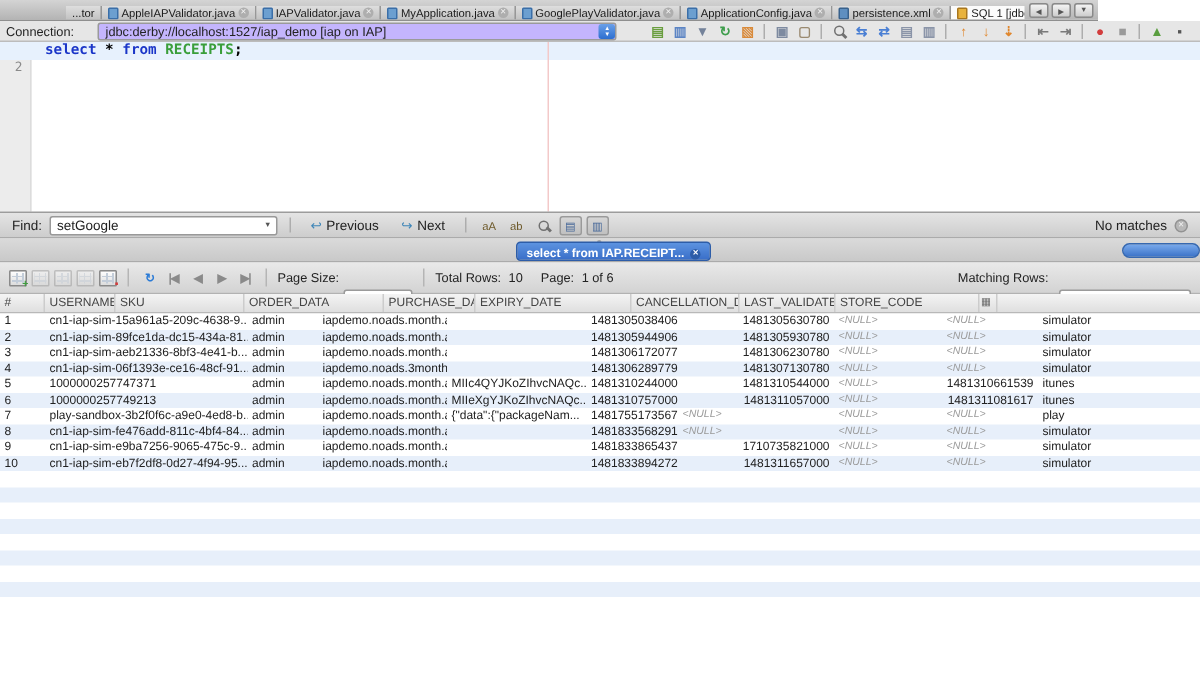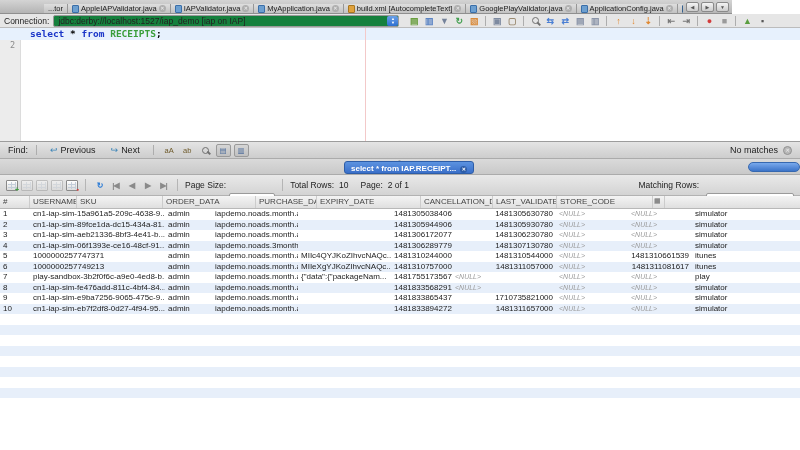--- a/index.html
+++ b/index.html
@@ -22,23 +22,23 @@
   .tclose { width:7px; height:7px; border-radius:50%; background:#aeaeae; color:#f4f4f4;
     font-size:5px; line-height:7px; text-align:center; flex:none; }
   #tab-controls { position:absolute; right:0; top:0; height:14px; display:flex; gap:2px; align-items:center;
     padding:0 3px; background:linear-gradient(#d4d4d4,#b4b4b4); }
   .winbtn { width:13px; height:10px; border:1px solid #8a8a8a; border-radius:2px;
     background:linear-gradient(#f4f4f4,#cccccc); font-size:5px; color:#555;
     display:flex; align-items:center; justify-content:center; }
 
   
   #connrow { position:absolute; top:14px; left:0; width:800px; height:14px; background:#e6e6e6;
-    border-bottom:1px solid #bcbcbc; display:flex; align-items:center; padding:0 4px; gap:4px; }
+    border-bottom:1px solid #bcbcbc; display:flex; align-items:center; padding:0 4px; gap:16px; }
   #connrow .lbl { font-size:8.5px; color:#222; }
-  #connection-combo { width:346px; height:12px; background:#15803d; border:1px solid #9a9a9a; border-radius:2px;
+  #connection-combo { width:346px; height:12px; background:#c4b5fd; border:1px solid #9a9a9a; border-radius:2px;
     display:flex; align-items:center; font-size:8.5px; padding-left:4px; overflow:hidden; }
   .stepper { margin-left:auto; width:11px; height:10px; flex:none; border-radius:2px;
     background:linear-gradient(#6aa0e8,#2d6fd0); color:#fff; font-size:4px; line-height:4px;
     display:flex; flex-direction:column; align-items:center; justify-content:center; }
   #main-toolbar { display:flex; align-items:center; gap:1px; margin-left:4px; }
   .mt-icon { width:14px; height:12px; display:flex; align-items:center; justify-content:center;
     font-size:9px; font-weight:bold; }
   .mt-sep { width:1px; height:10px; background:#adadad; margin:0 3px; }
 
   
@@ -137,25 +137,20 @@
         <span class="ficon java-file-icon"></span>
         <span class="tlbl">IAPValidator.java</span>
         <span class="tclose">✕</span>
       </div>
       <div class="tab">
         <span class="ficon java-file-icon"></span>
         <span class="tlbl">MyApplication.java</span>
         <span class="tclose">✕</span>
       </div>
       <div class="tab">
-        <span class="ficon xml-file-icon"></span>
-        <span class="tlbl">build.xml [AutocompleteText]</span>
-        <span class="tclose">✕</span>
-      </div>
-      <div class="tab">
         <span class="ficon java-file-icon"></span>
         <span class="tlbl">GooglePlayValidator.java</span>
         <span class="tclose">✕</span>
       </div>
       <div class="tab">
         <span class="ficon java-file-icon"></span>
         <span class="tlbl">ApplicationConfig.java</span>
         <span class="tclose">✕</span>
       </div>
       <div class="tab">
@@ -224,20 +219,24 @@
     </div>
   <div id="code">
     <div id="cur-line"></div>
     <div id="code-line1"><span style="color: rgb(27, 54, 200); font-weight: bold;">select</span><span style="color: rgb(0, 0, 0);"> </span><span style="color: rgb(0, 0, 0); font-weight: bold;">*</span><span style="color: rgb(0, 0, 0);"> </span><span style="color: rgb(27, 54, 200); font-weight: bold;">from</span><span style="color: rgb(0, 0, 0);"> </span><span style="color: rgb(58, 158, 58); font-weight: bold;">RECEIPTS</span><span style="color: rgb(0, 0, 0); font-weight: bold;">;</span></div>
   </div>
   <div id="margin-line"></div>
 </div>
 
 <div id="findbar">
   <span>Find:</span>
+  <div id="find-combo">
+    <span>setGoogle</span>
+    <span class="combo-arrow">▼</span>
+  </div>
   <span class="mt-sep"></span>
   <div class="findbtn">
     <span class="arrow">↩</span>
     <span>Previous</span>
   </div>
   <div class="findbtn">
     <span class="arrow">↪</span>
     <span>Next</span>
   </div>
   <span class="mt-sep"></span>
@@ -282,21 +281,21 @@
       <span class="rt-glyph" style="color: rgb(138, 138, 138);">▶|</span>
     </span>
   <span class="rt-sep"></span>
   <span class="rt-lbl">Page Size:</span>
   <input id="page-size-input" class="small" value="200" style="">
   <span class="rt-sep"></span>
   <span class="rt-lbl">Total Rows:</span>
   <span class="rt-val">10</span>
   <span style="width:6px;"></span>
   <span class="rt-lbl">Page:</span>
-  <span class="rt-val">2 of 1</span>
+  <span class="rt-val">1 of 6</span>
   <span style="margin-left:auto;" class="rt-lbl">Matching Rows:</span>
   <input id="matching-input" class="small" value="" style="">
 </div>
 
 <div id="grid-header">
     <div class="hcell w0">#</div>
     <div class="hcell w2">USERNAME</div>
     <div class="hcell w3">SKU</div>
     <div class="hcell w4">ORDER_DATA</div>
     <div class="hcell w5">PURCHASE_DATE</div>

